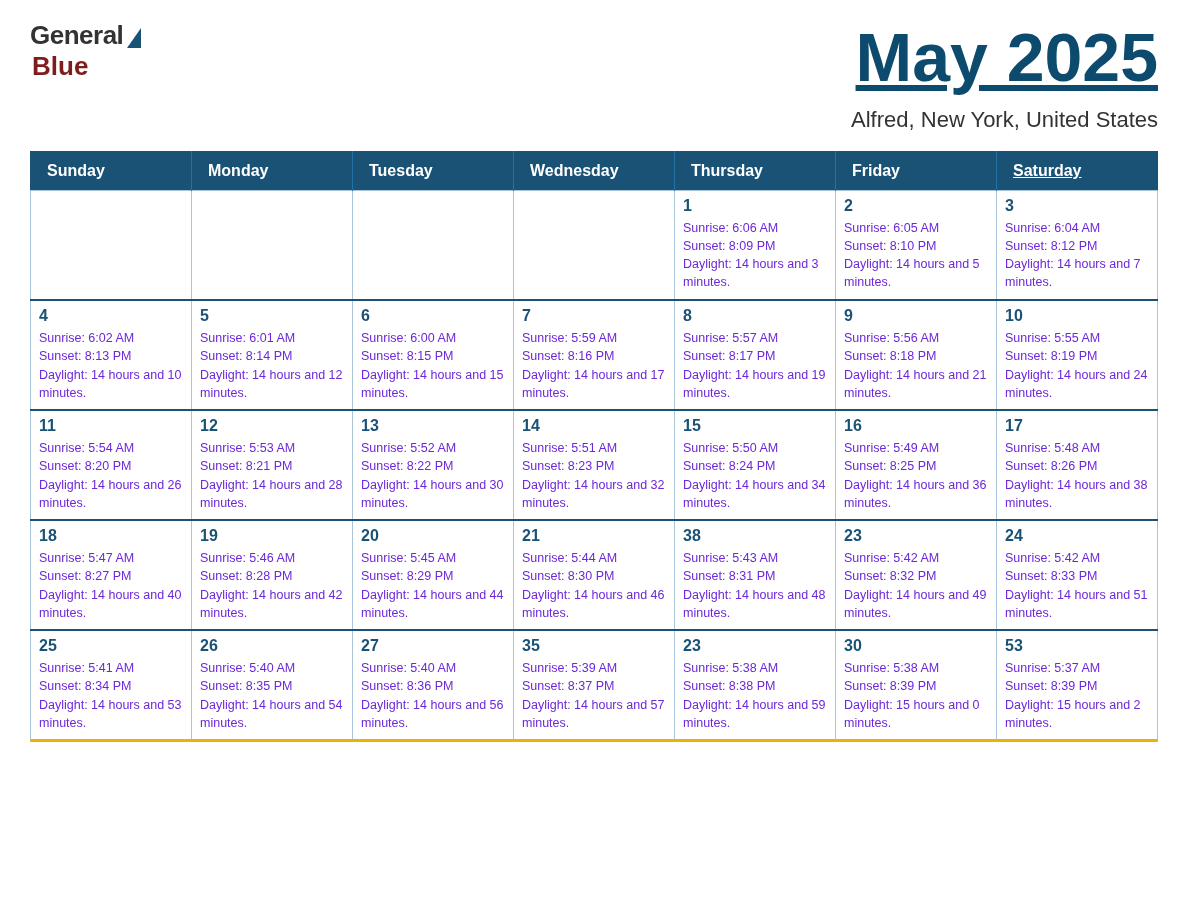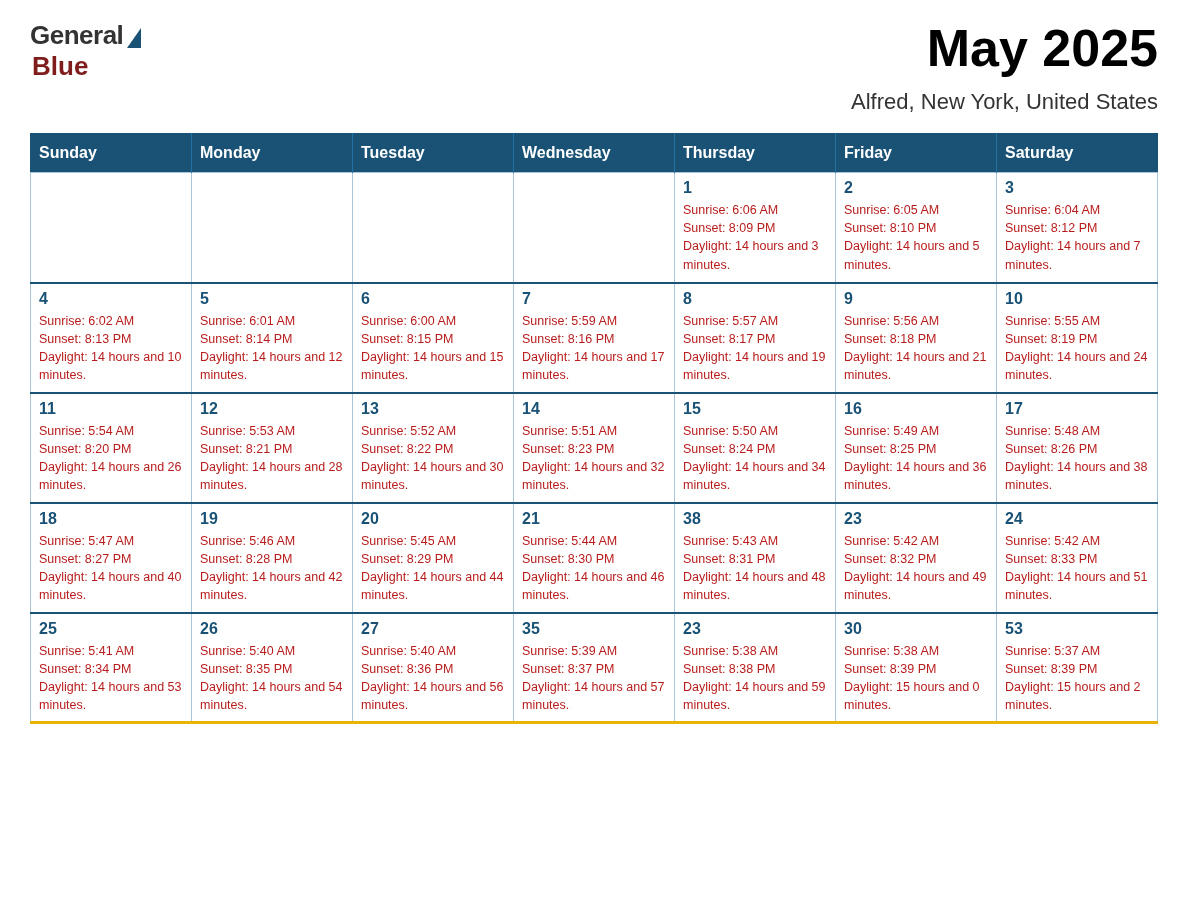--- a/index.html
+++ b/index.html
@@ -44,66 +44,68 @@
     .logo-blue {
       font-size: 26px;
       font-weight: bold;
       color: #7f1d1d;
       margin-left: 2px;
     }
     .title-section {
       text-align: right;
     }
     .month-title {
-      font-size: 52px;
-      font-weight: bold;
-      color: #000000;
+      font-size: 68px;
+      font-weight: bold;
+      color: #0c4a6e;
       line-height: 1.1;
+      text-decoration: underline;
     }
     .location-title {
       font-size: 22px;
       color: #333;
       margin-top: 12px;
     }
     .calendar {
       width: 100%;
       border-collapse: collapse;
       border: 1px solid #1a5276;
     }
     .calendar thead tr th {
       background-color: #1a5276;
       color: #fff;
       font-size: 16px;
       font-weight: bold;
-      padding: 10px 8px;
+      padding: 10px 16px;
       text-align: left;
       border-right: 1px solid #2471a3;
     }
     .calendar thead tr th:last-child {
       border-right: none;
+      text-decoration: underline;
     }
     .calendar tbody tr td {
       vertical-align: top;
       border: 1px solid #aac4d8;
       padding: 6px 8px;
       width: 14.28%;
       min-height: 110px;
       height: 110px;
       font-size: 13px;
       color: #333;
     }
     .day-number {
       font-size: 16px;
       font-weight: bold;
       color: #1a5276;
       margin-bottom: 4px;
     }
     .day-info {
       font-size: 12.5px;
-      color: #b91c1c;
+      color: #6d28d9;
       line-height: 1.45;
     }
     .empty-cell {
       background: #fff;
     }
     .calendar tbody tr {
       border-bottom: 2px solid #1a5276;
     }
     .calendar tbody tr:last-child {
       border-bottom: 3px solid #eab308;

